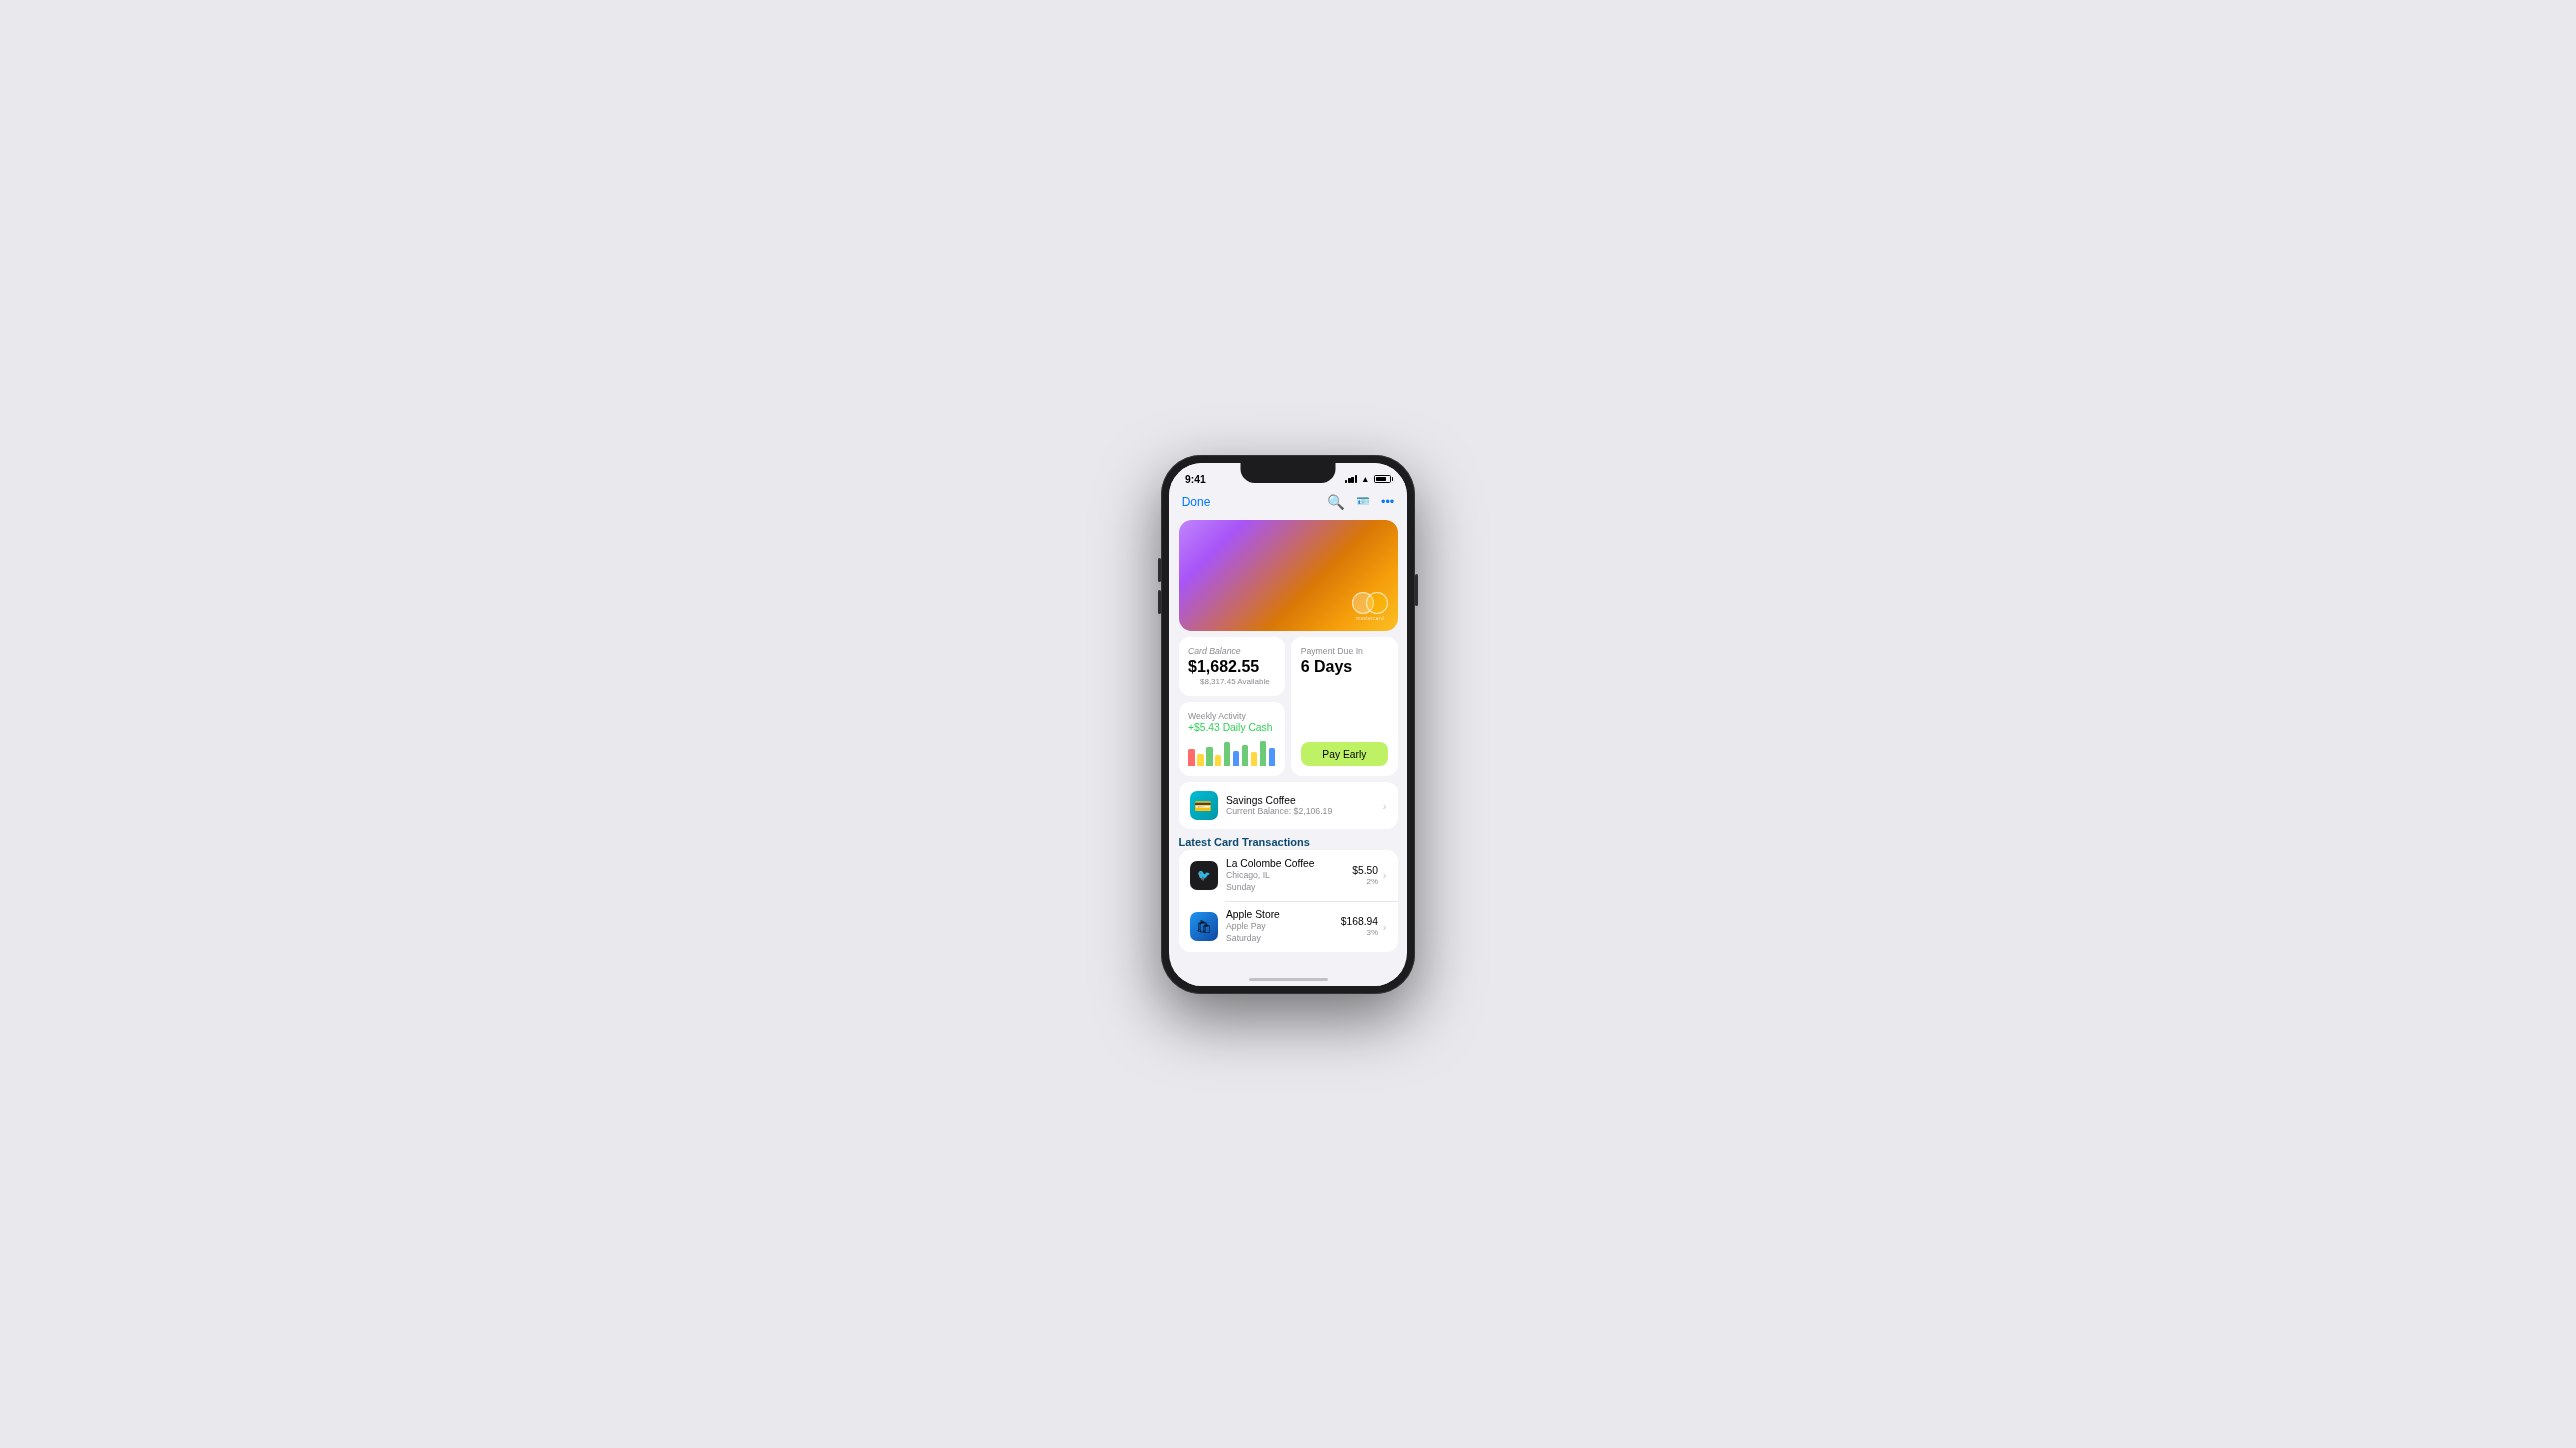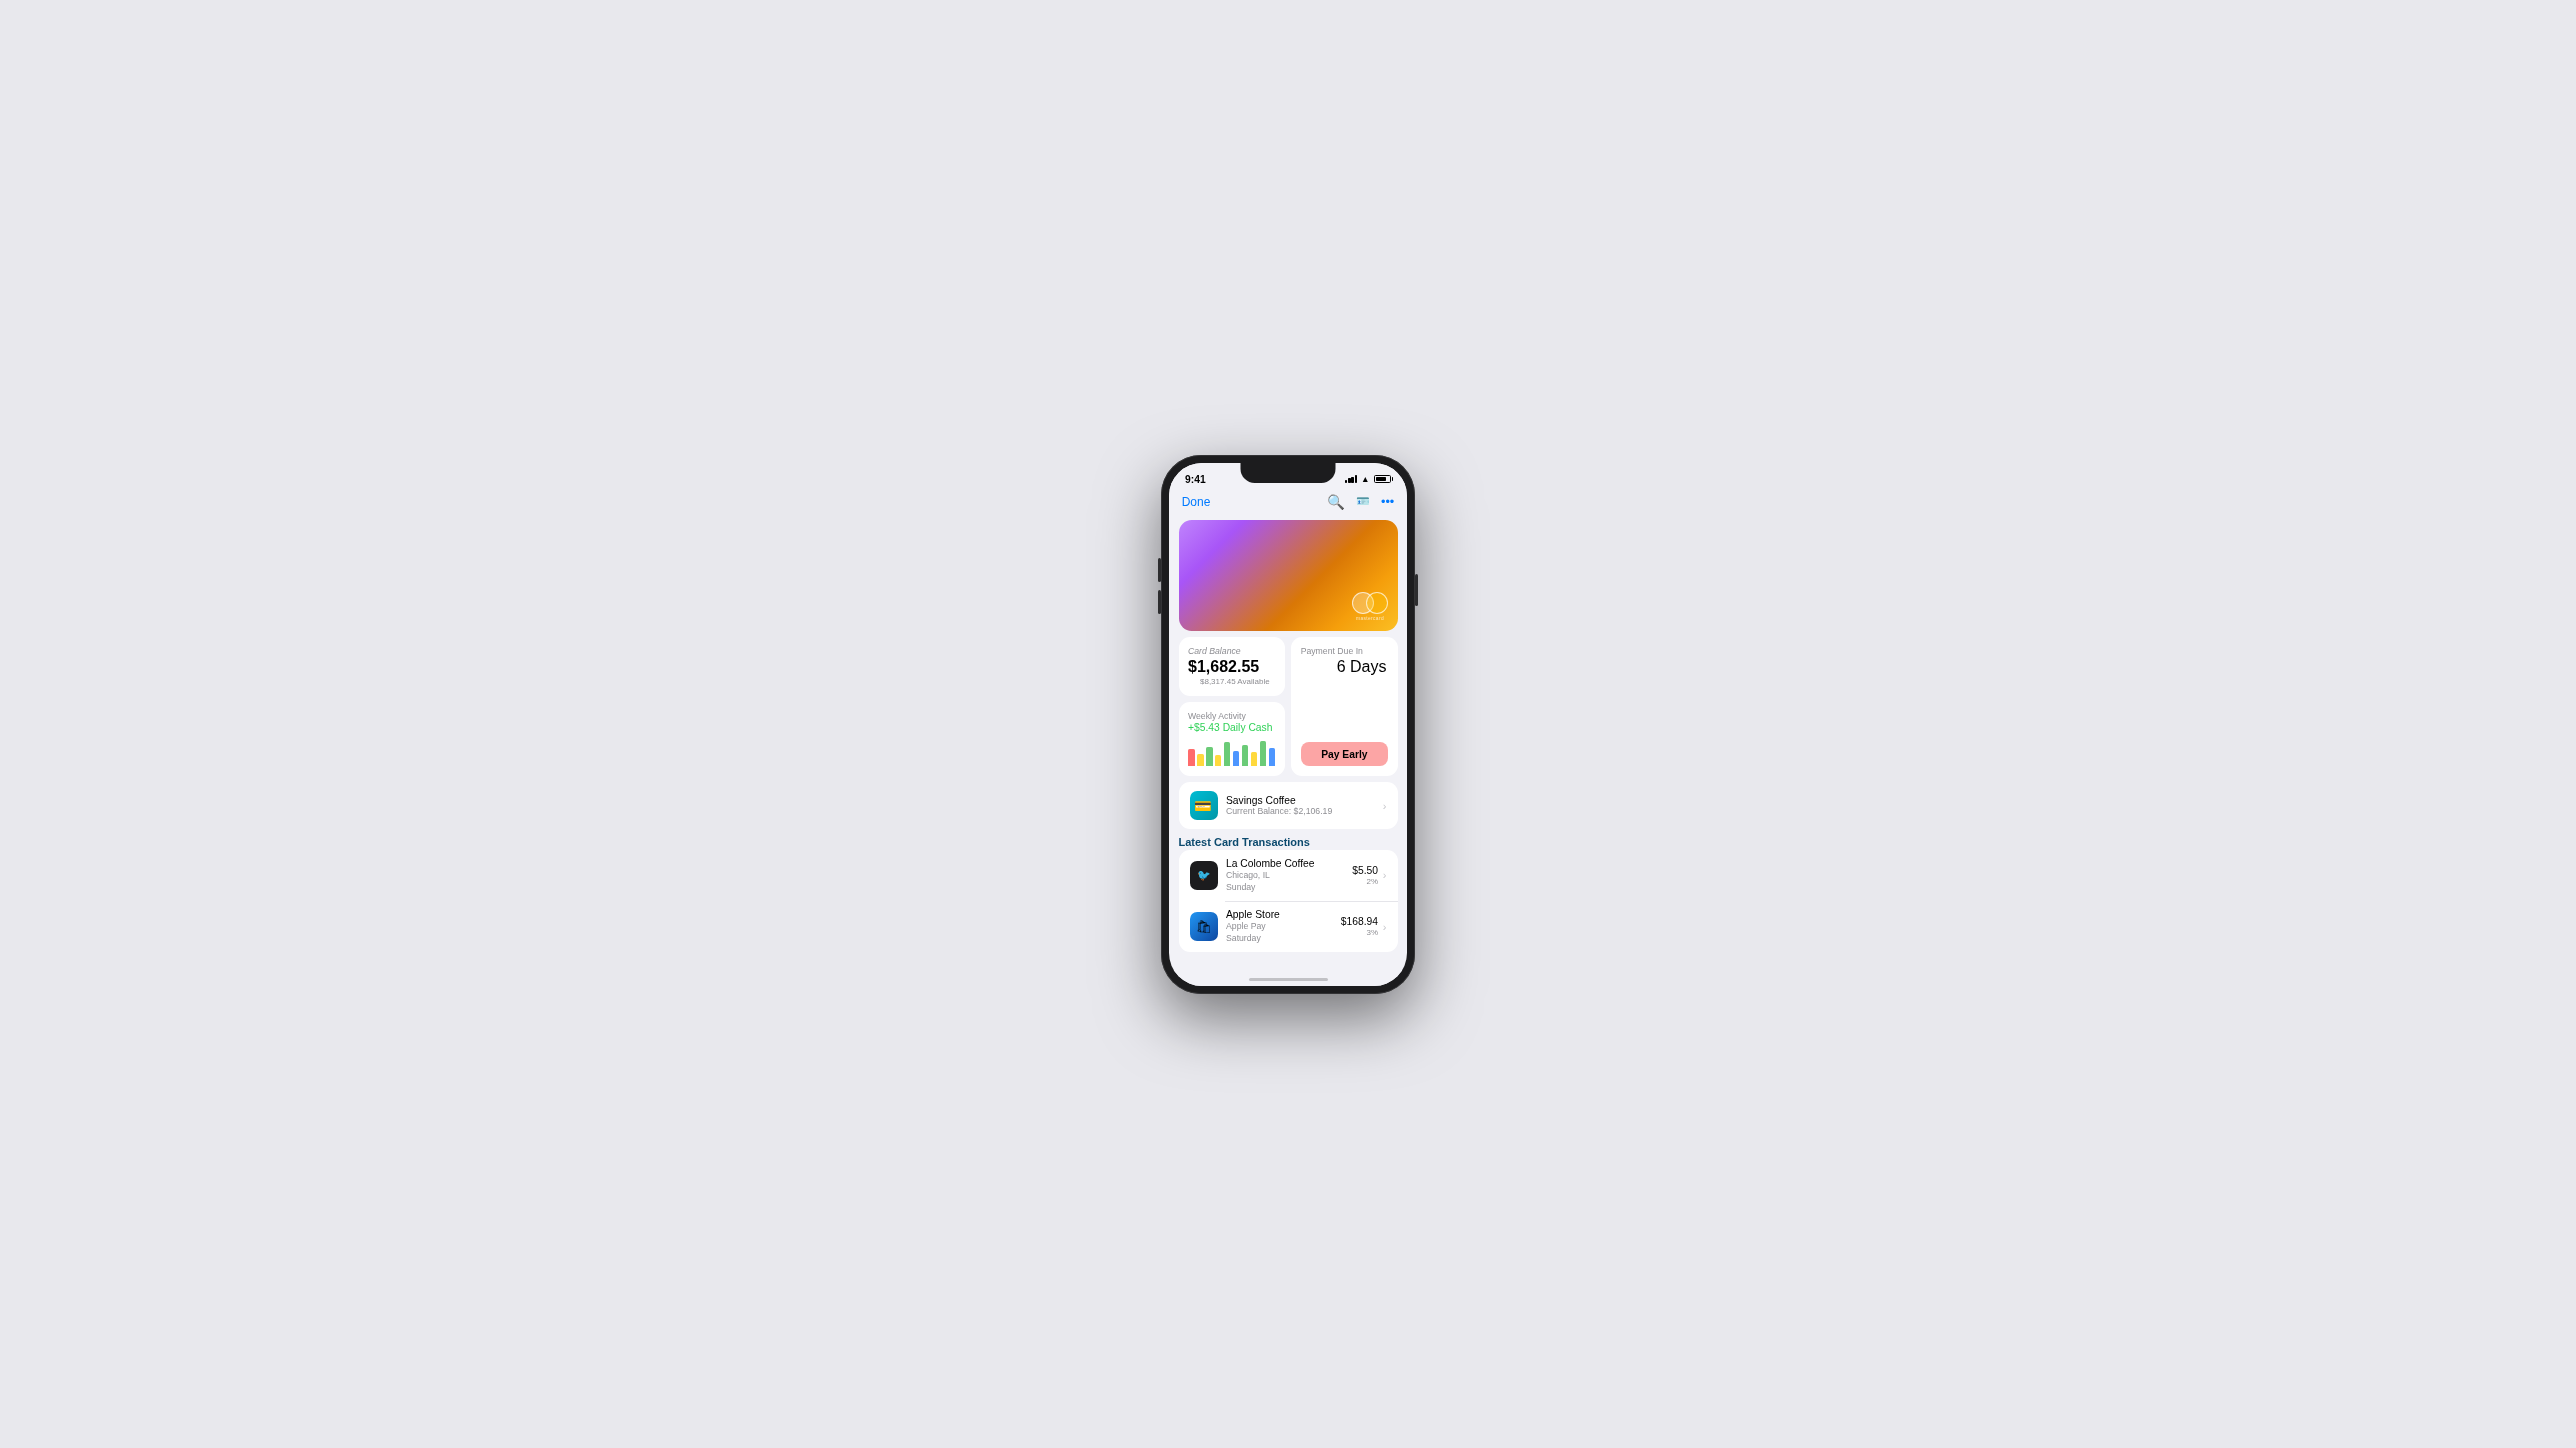--- a/index.html
+++ b/index.html
@@ -265,32 +265,31 @@
     .payment-top {}
 
     .payment-label {
       font-size: 8.7px;
       color: #8e8e93;
       margin-bottom: 1.6px;
     }
 
     .payment-value {
       font-size: 16px;
-      font-weight: 400;
-      color: #000;
-      margin-left: 36px;
+      font-weight: 700;
+      color: #000;
     }
 
     .pay-early-btn {
-      background: #fca5a5;
+      background: #bef264;
       border: none;
       border-radius: 8px;
       padding: 6.3px 9.5px;
       font-size: 10.3px;
-      font-weight: 700;
+      font-weight: 400;
       color: #000;
       cursor: pointer;
       width: 100%;
       margin-top: 8px;
       text-align: center;
     }
 
     .weekly-card {
       background: #fff;
       border-radius: 11px;

